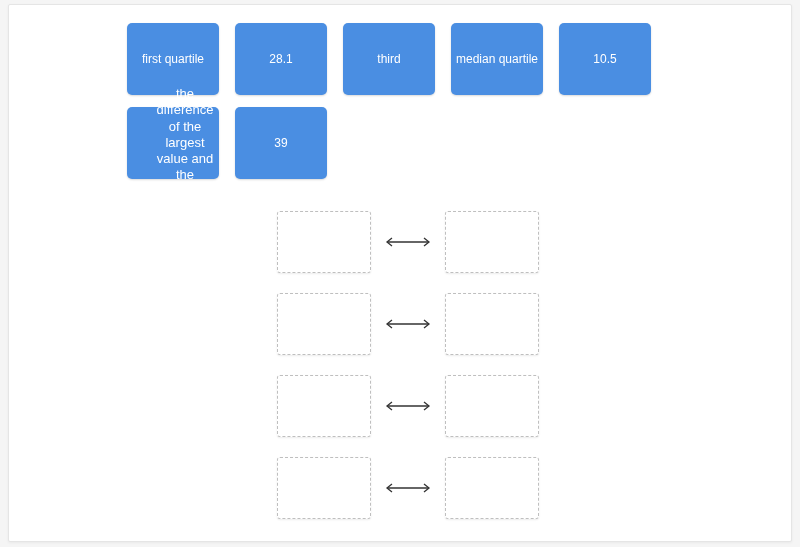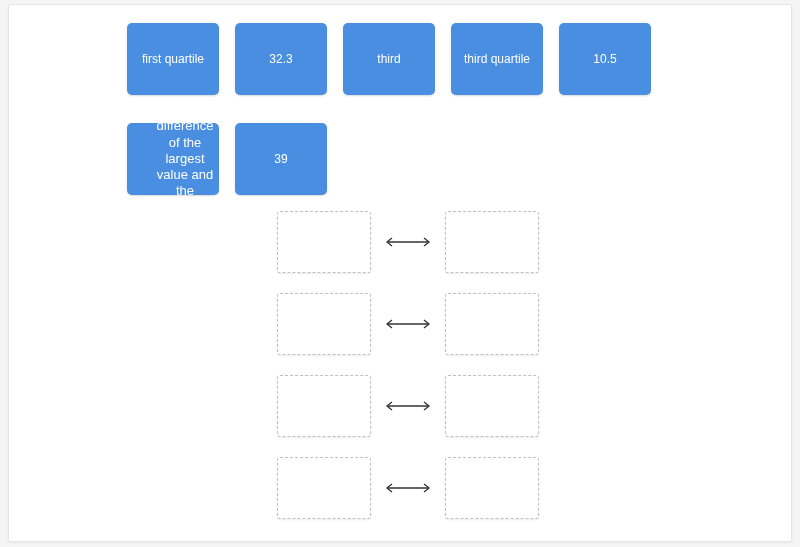--- a/index.html
+++ b/index.html
@@ -16,21 +16,21 @@
     background: #ffffff;
     border: 1px solid #e5e5e5;
     border-radius: 2px;
     box-shadow: 0 1px 3px rgba(0,0,0,0.05);
   }
   .tile-bank {
     position: absolute;
     left: 118px; top: 18px;
     display: flex;
     flex-wrap: wrap;
-    gap: 28px 16px;
+    gap: 12px 16px;
     width: 560px;
     align-items: flex-end;
   }
   .tile {
     width: 92px;
     height: 72px;
     background: #4a8ee2;
     color: #ffffff;
     border-radius: 5px;
     display: flex;
@@ -80,27 +80,27 @@
 </head>
 <body>
 
 <div class="sheet">
 
   <div class="tile-bank">
     <div class="tile">
         <span>first quartile</span>
       </div>
     <div class="tile">
-        <span>32.3</span>
+        <span>28.1</span>
       </div>
     <div class="tile">
         <span>third</span>
       </div>
     <div class="tile">
-        <span>third quartile</span>
+        <span>median quartile</span>
       </div>
 
     <div class="tile">
         <span>10.5</span>
       </div>
     <div class="tile small-text">
         <span>the difference of the largest value and the median</span>
       </div>
     <div class="tile">
         <span>39</span>

